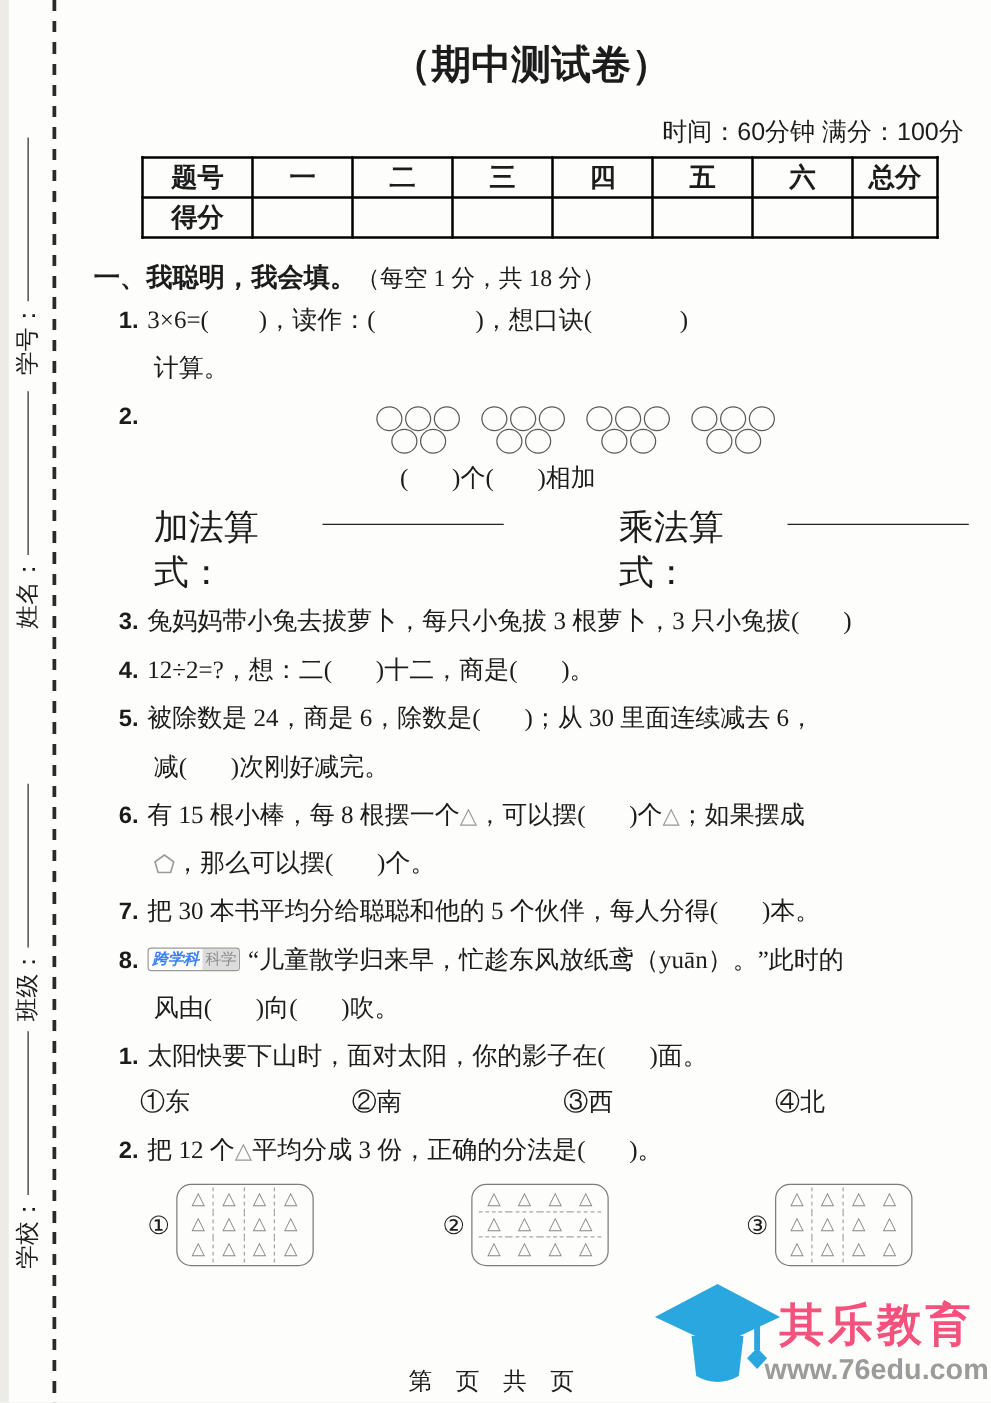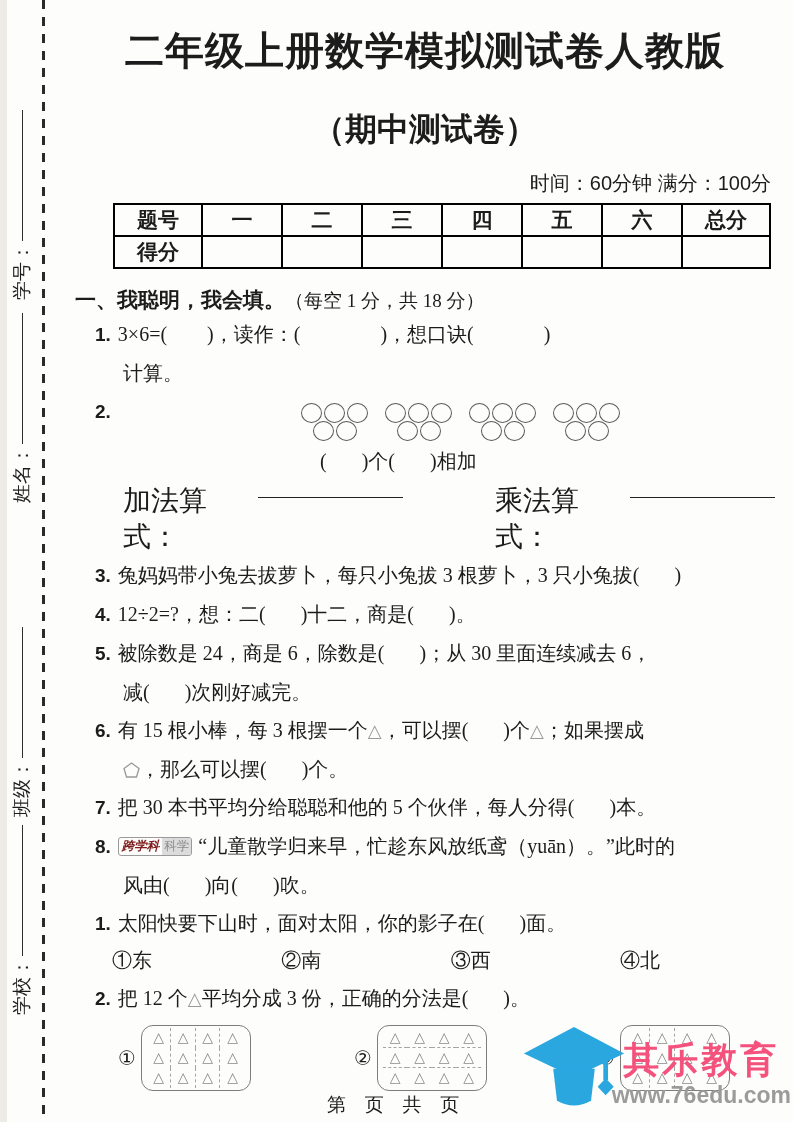--- a/index.html
+++ b/index.html
@@ -17,21 +17,21 @@
   .content { position:absolute; left:75px; top:0; width:700px; }
   .title { text-align:center; font-family:"Liberation Sans","DejaVu Sans",sans-serif; font-weight:bold;
     font-size:39px; margin-top:24px; letter-spacing:1px; }
   .subtitle { text-align:center; font-family:"Liberation Sans","DejaVu Sans",sans-serif; font-weight:bold;
     font-size:32px; margin-top:30px; }
   .meta { text-align:right; font-family:"Liberation Sans","DejaVu Sans",sans-serif; font-size:20px; margin-top:18px; padding-right:4px; }
 
   table.score { border-collapse:collapse; margin:6px 0 0 38px; table-layout:fixed; }
   table.score td { border:2px solid #000; height:32px; text-align:center; vertical-align:middle;
     font-family:"Liberation Sans","DejaVu Sans",sans-serif; font-size:21px; font-weight:600; }
-  td.w-corner { width:88px; } td.w-col { width:80px; } td.w-total { width:88px; }
+  td.w-corner { width:88px; } td.w-col { width:80px; } td.w-total { width:68px; }
 
   .sec-head { margin-top:17px; font-size:20px; }
   .sec-title { font-family:"Liberation Sans","DejaVu Sans",sans-serif; font-weight:bold; font-size:21px; }
   .sec-note { font-size:19px; }
 
   .q-line { font-size:20px; line-height:36px; padding-left:20px; margin-top:2px; white-space:nowrap; }
   .q-num { font-family:"Liberation Sans","DejaVu Sans",sans-serif; font-weight:bold; font-size:19px; padding-right:7px; }
   .cont { padding-left:48px; }
 
   
@@ -43,21 +43,21 @@
   .caption { padding-left:245px; }
   .formula-row { display:flex; padding-left:48px; margin-top:4px; font-size:28px; line-height:36px; }
   .formula-row .f2 { margin-left:92px; }
   .uline { display:inline-block; width:150px; border-bottom:1.5px solid #222; height:15px; }
 
   .shape-tri { color:#999; font-family:"DejaVu Sans",sans-serif; font-size:18px; }
   .pentagon-svg { vertical-align:-2px; }
 
   .badge { display:inline-flex; align-items:center; border:1px solid #9a9a9a; border-radius:3px; overflow:hidden;
     font-family:"Liberation Sans","DejaVu Sans",sans-serif; font-size:12.5px; line-height:17px; vertical-align:3px; margin-right:6px; }
-  .badge-dark { font-weight:bold; color:#7f1d1d; padding:0 3px; font-style:italic; }
+  .badge-dark { font-weight:bold; color:#3b82f6; padding:0 3px; font-style:italic; }
   .badge-light { background:#dcdcdc; color:#8b8b8b; padding:0 2px; }
 
   .choice-row { display:flex; width:585px; justify-content:space-between; padding-left:37px; font-size:20px; line-height:36px; }
 
   
   .diagrams { display:flex; align-items:center; margin-top:8px; padding-left:43px; }
   .diag-label { font-family:"DejaVu Sans",sans-serif; font-size:20px; margin-right:5px; }
   .diag-box { width:110px; height:66px; border:1.5px solid #7d7d7d; border-radius:12px;
     display:grid; grid-template-columns:repeat(4,1fr); grid-template-rows:repeat(3,1fr); padding:2px 5px; }
   .diag-box.mid { margin-right:110px; }
@@ -91,21 +91,20 @@
   <div class="side-item" style="top:710px;">
     <span class="side-label">班级：</span>
     <span class="side-line"></span>
   </div>
   <div class="side-item" style="top:908px;">
     <span class="side-label">学校：</span>
     <span class="side-line"></span>
   </div>
 
   <div class="content">
-    <div class="title">二年级上册数学模拟测试卷人教版</div>
     <div class="subtitle">（期中测试卷）</div>
     <div class="meta">时间：60分钟  满分：100分</div>
 
     <table class="score">
       <tbody>
           <tr>
         <td class="w-corner">题号</td>
         <td class="w-col">一</td>
         <td class="w-col">二</td>
         <td class="w-col">三</td>
@@ -206,21 +205,21 @@
     </div>
 
     <div class="q-line">
       <span class="q-num">5.</span><span>被除数是 24，商是 6，除数是(&nbsp;&nbsp;&nbsp;&nbsp;&nbsp;&nbsp;&nbsp;)；从 30 里面连续减去 6，</span>
     </div>
     <div class="q-line cont">
       <span>减(&nbsp;&nbsp;&nbsp;&nbsp;&nbsp;&nbsp;&nbsp;)次刚好减完。</span>
     </div>
 
     <div class="q-line">
-      <span class="q-num">6.</span><span>有 15 根小棒，每 3 根摆一个</span><span class="shape-tri">△</span><span>，可以摆(&nbsp;&nbsp;&nbsp;&nbsp;&nbsp;&nbsp;&nbsp;)个</span><span class="shape-tri">△</span><span>；如果摆成</span>
+      <span class="q-num">6.</span><span>有 15 根小棒，每 8 根摆一个</span><span class="shape-tri">△</span><span>，可以摆(&nbsp;&nbsp;&nbsp;&nbsp;&nbsp;&nbsp;&nbsp;)个</span><span class="shape-tri">△</span><span>；如果摆成</span>
     </div>
     <div class="q-line cont">
       <svg class="pentagon-svg" width="17" height="16" viewBox="0 0 17 16">
           <polygon points="8.5,1 16,6.5 13.5,15 3.5,15 1,6.5" fill="none" stroke="#999" stroke-width="1.3"></polygon>
         </svg><span>，那么可以摆(&nbsp;&nbsp;&nbsp;&nbsp;&nbsp;&nbsp;&nbsp;)个。</span>
     </div>
 
     <div class="q-line">
       <span class="q-num">7.</span><span>把 30 本书平均分给聪聪和他的 5 个伙伴，每人分得(&nbsp;&nbsp;&nbsp;&nbsp;&nbsp;&nbsp;&nbsp;)本。</span>
     </div>

